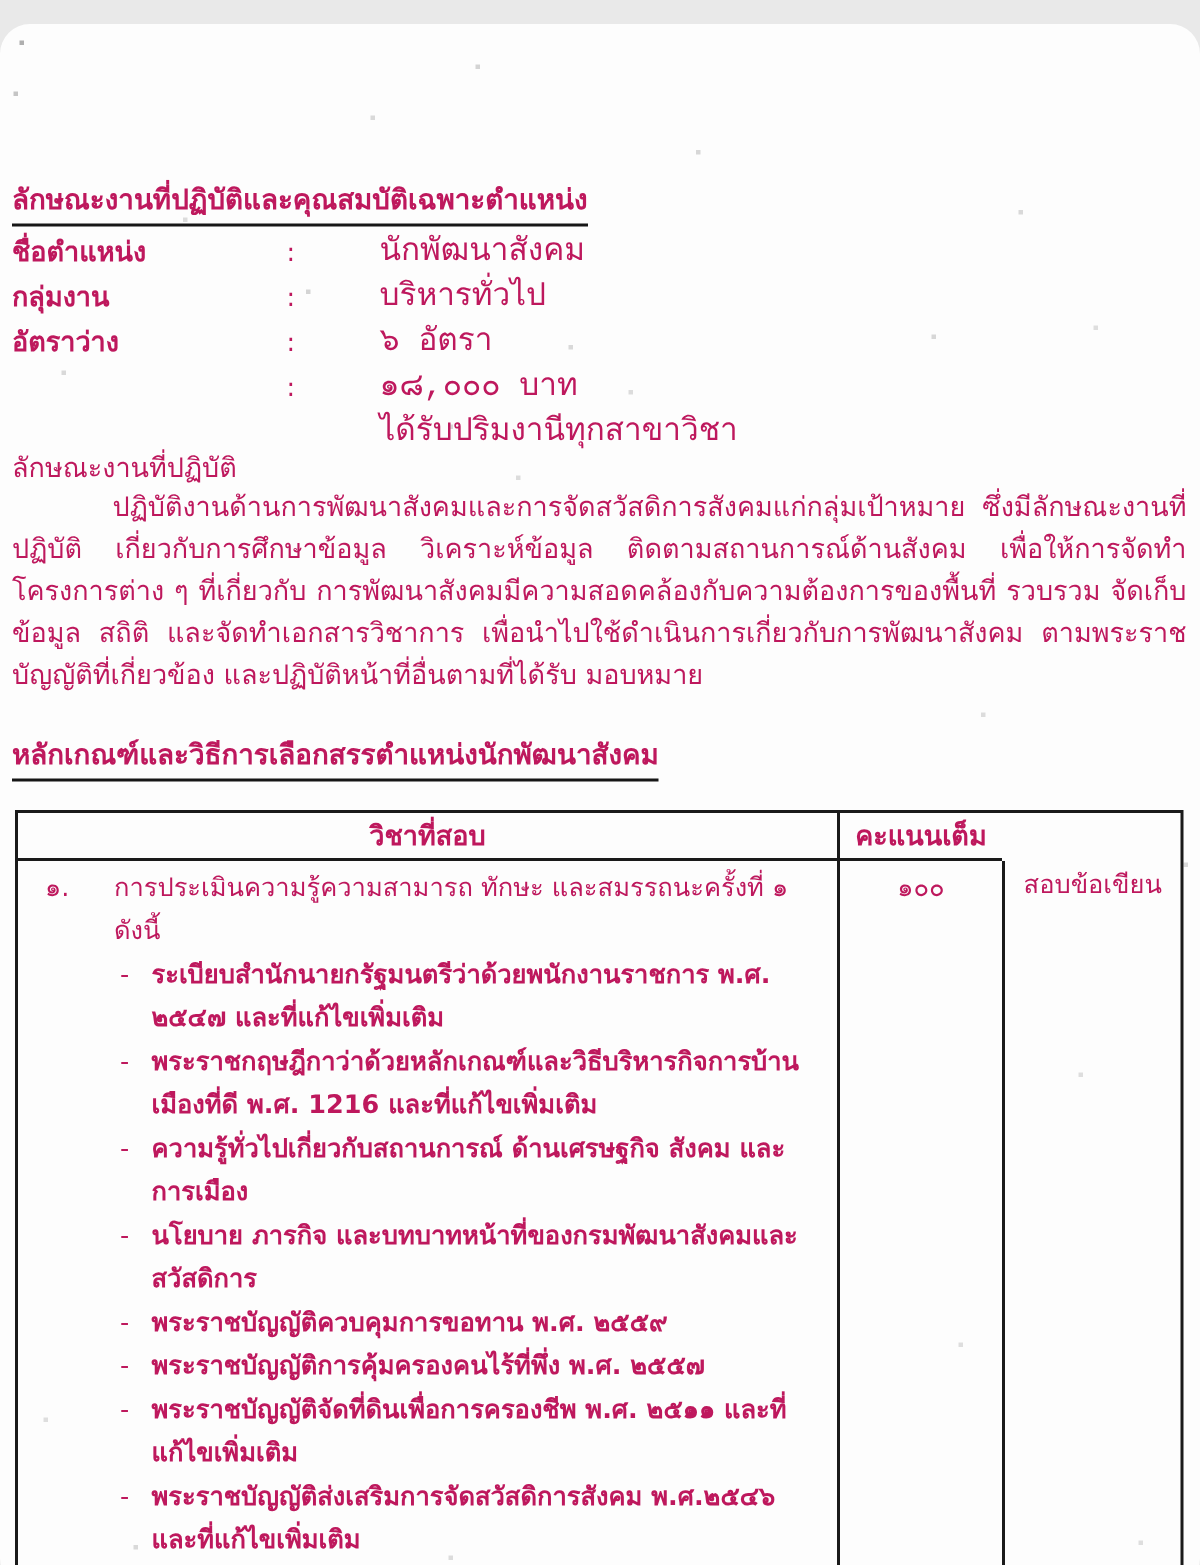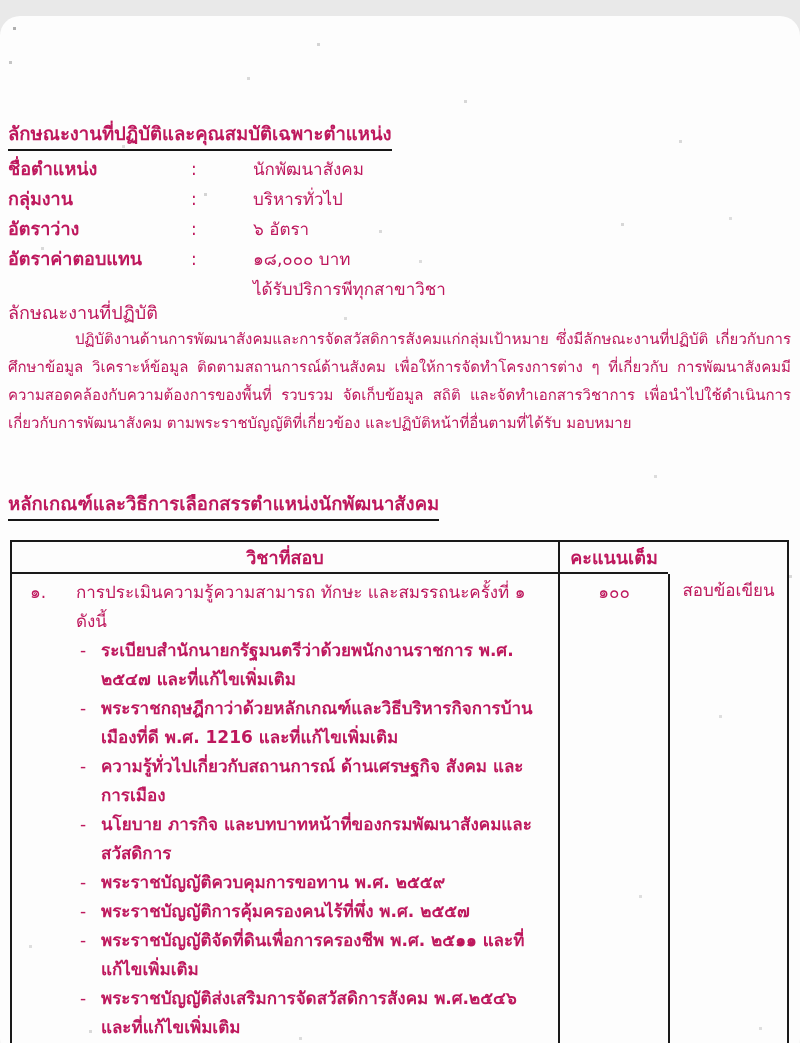--- a/index.html
+++ b/index.html
@@ -41,25 +41,25 @@
   .h-underline{
     position:absolute; left:8px; font-weight:bold; font-size:18.5px;
     border-bottom:2px solid #161616; padding-bottom:1px; white-space:nowrap;
   }
   .title1{ top:104px; }
   .title2{ top:474px; }
   .fields{ position:absolute; left:8px; top:139px; width:784px; }
   .frow{ position:relative; height:30px; }
   .flabel{ position:absolute; left:0; font-weight:bold; font-size:18px; white-space:nowrap; }
   .fcolon{ position:absolute; left:183px; font-size:17px; }
-  .fvalue{ position:absolute; left:245px; font-size:17px; white-space:nowrap; }
+  .fvalue{ position:absolute; left:245px; font-size:21px; white-space:nowrap;font-family:Liberation Mono, monospace; }
   .duties-head{ position:absolute; left:8px; top:283px; font-weight:normal; font-size:18px; }
   .para{
     position:absolute; left:8px; top:309px; width:783px;
-    text-indent:67px; text-align:justify; font-size:15px; line-height:28px;
+    text-indent:67px; text-align:justify; font-size:18px; line-height:28px;
   }
   .tbl{
     position:absolute; left:10px; top:524px; width:779px;
     border:2px solid #1a1a1a;
   }
   .trow{ display:grid; grid-template-columns:546px 110px 119px; }
   .trow > div{ border-left:2px solid #1a1a1a; }
   .trow > div:first-child{ border-left:none; }
   .thead > div{
     border-bottom:2px solid #1a1a1a; font-weight:bold; font-size:18px;
@@ -95,27 +95,26 @@
       <span class="flabel">กลุ่มงาน</span>
       <span class="fcolon">:</span>
       <span class="fvalue">บริหารทั่วไป</span>
     </div>
     <div class="frow">
       <span class="flabel">อัตราว่าง</span>
       <span class="fcolon">:</span>
       <span class="fvalue">๖ อัตรา</span>
     </div>
     <div class="frow">
-      <span class="flabel">อัตราค่าตอบแทน</span>
       <span class="fcolon">:</span>
       <span class="fvalue">๑๘,๐๐๐ บาท</span>
     </div>
     <div class="frow">
       <span class="fcolon"></span>
-      <span class="fvalue">ได้รับปริการพีทุกสาขาวิชา</span>
+      <span class="fvalue">ได้รับปริมงานีทุกสาขาวิชา</span>
     </div>
   </div>
 
   <div class="duties-head">ลักษณะงานที่ปฏิบัติ</div>
 
   <p class="para">ปฏิบัติงานด้านการพัฒนาสังคมและการจัดสวัสดิการสังคมแก่กลุ่มเป้าหมาย ซึ่งมีลักษณะงานที่ปฏิบัติ เกี่ยวกับการศึกษาข้อมูล วิเคราะห์ข้อมูล ติดตามสถานการณ์ด้านสังคม เพื่อให้การจัดทำโครงการต่าง ๆ ที่เกี่ยวกับ การพัฒนาสังคมมีความสอดคล้องกับความต้องการของพื้นที่ รวบรวม จัดเก็บข้อมูล สถิติ และจัดทำเอกสารวิชาการ เพื่อนำไปใช้ดำเนินการเกี่ยวกับการพัฒนาสังคม ตามพระราชบัญญัติที่เกี่ยวข้อง และปฏิบัติหน้าที่อื่นตามที่ได้รับ มอบหมาย</p>
 
   <div class="h-underline title2">หลักเกณฑ์และวิธีการเลือกสรรตำแหน่งนักพัฒนาสังคม</div>
 
   <div class="tbl">

